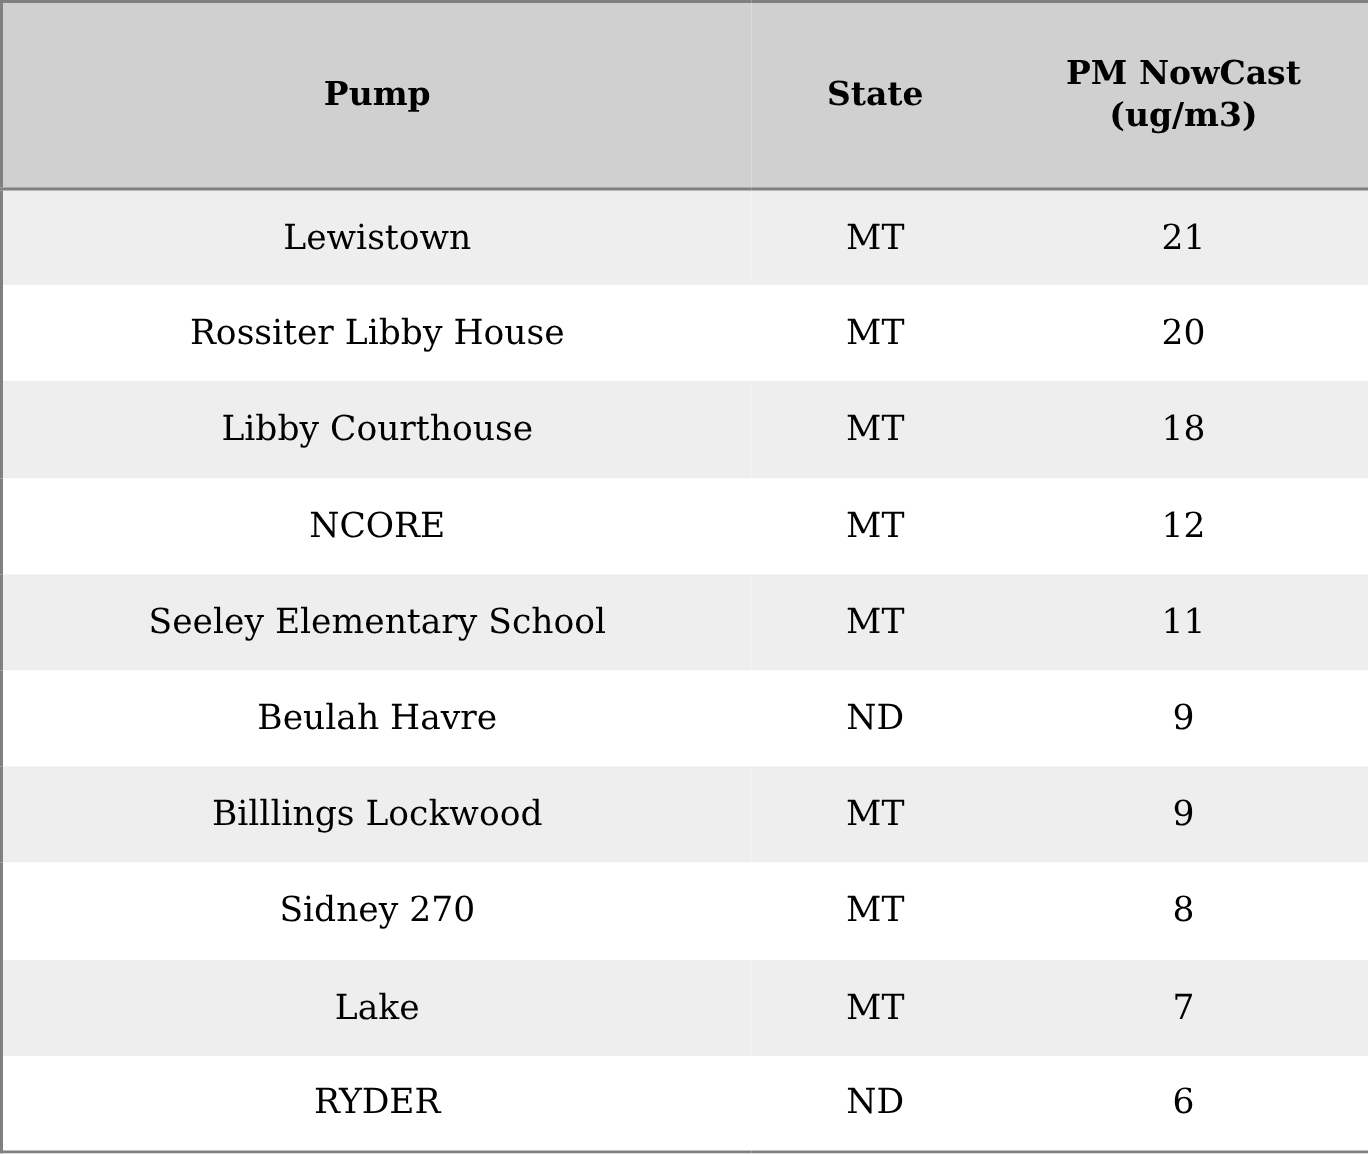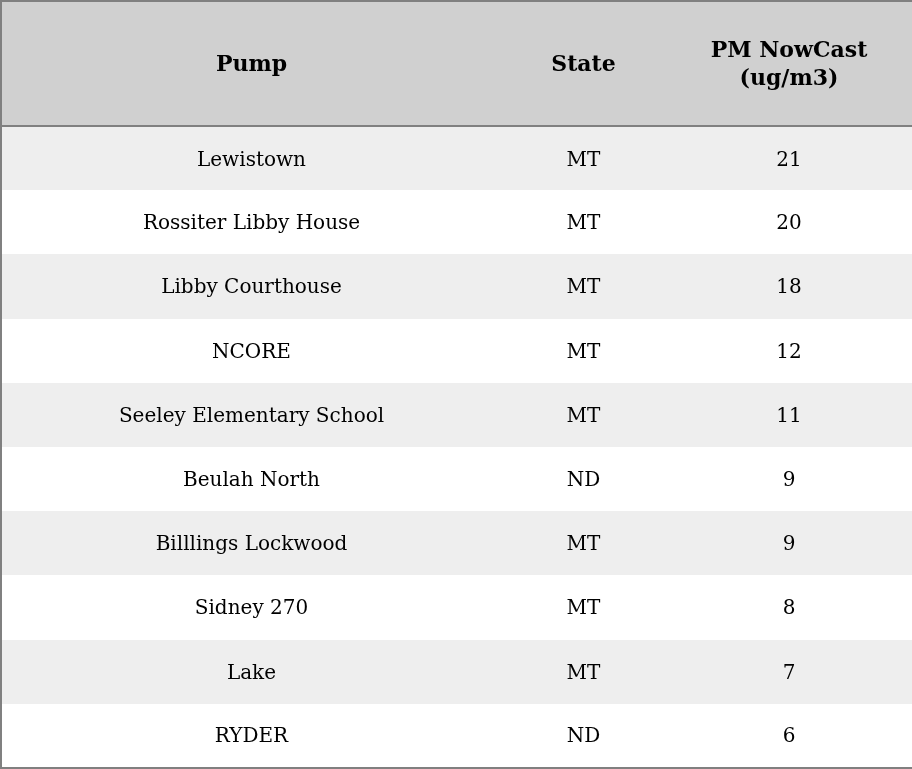--- a/index.html
+++ b/index.html
@@ -33,21 +33,21 @@
     vertical-align: middle;
     line-height: 1.27;
     padding: 0;
   }
   table.pm-table th .wrap-narrow {
     display: inline-block;
     max-width: 175px;
   }
   table.pm-table td {
     height: 58px;
-    font-size: 20px;
+    font-size: 23px;
     text-align: center;
     vertical-align: middle;
     padding: 0;
   }
   .col-site  { width: 500px; }
   .col-state { width: 165px; }
   .col-pm    { width: 247px; }
   table.pm-table tbody tr:nth-child(odd)  { background: #eeeeee; }
   table.pm-table tbody tr:nth-child(even) { background: #ffffff; }
 </style>
@@ -88,21 +88,21 @@
         <td>NCORE</td>
         <td>MT</td>
         <td>12</td>
       </tr>
       <tr>
         <td>Seeley Elementary School</td>
         <td>MT</td>
         <td>11</td>
       </tr>
       <tr>
-        <td>Beulah North</td>
+        <td>Beulah Havre</td>
         <td>ND</td>
         <td>9</td>
       </tr>
       <tr>
         <td>Billlings Lockwood</td>
         <td>MT</td>
         <td>9</td>
       </tr>
       <tr>
         <td>Sidney 270</td>

